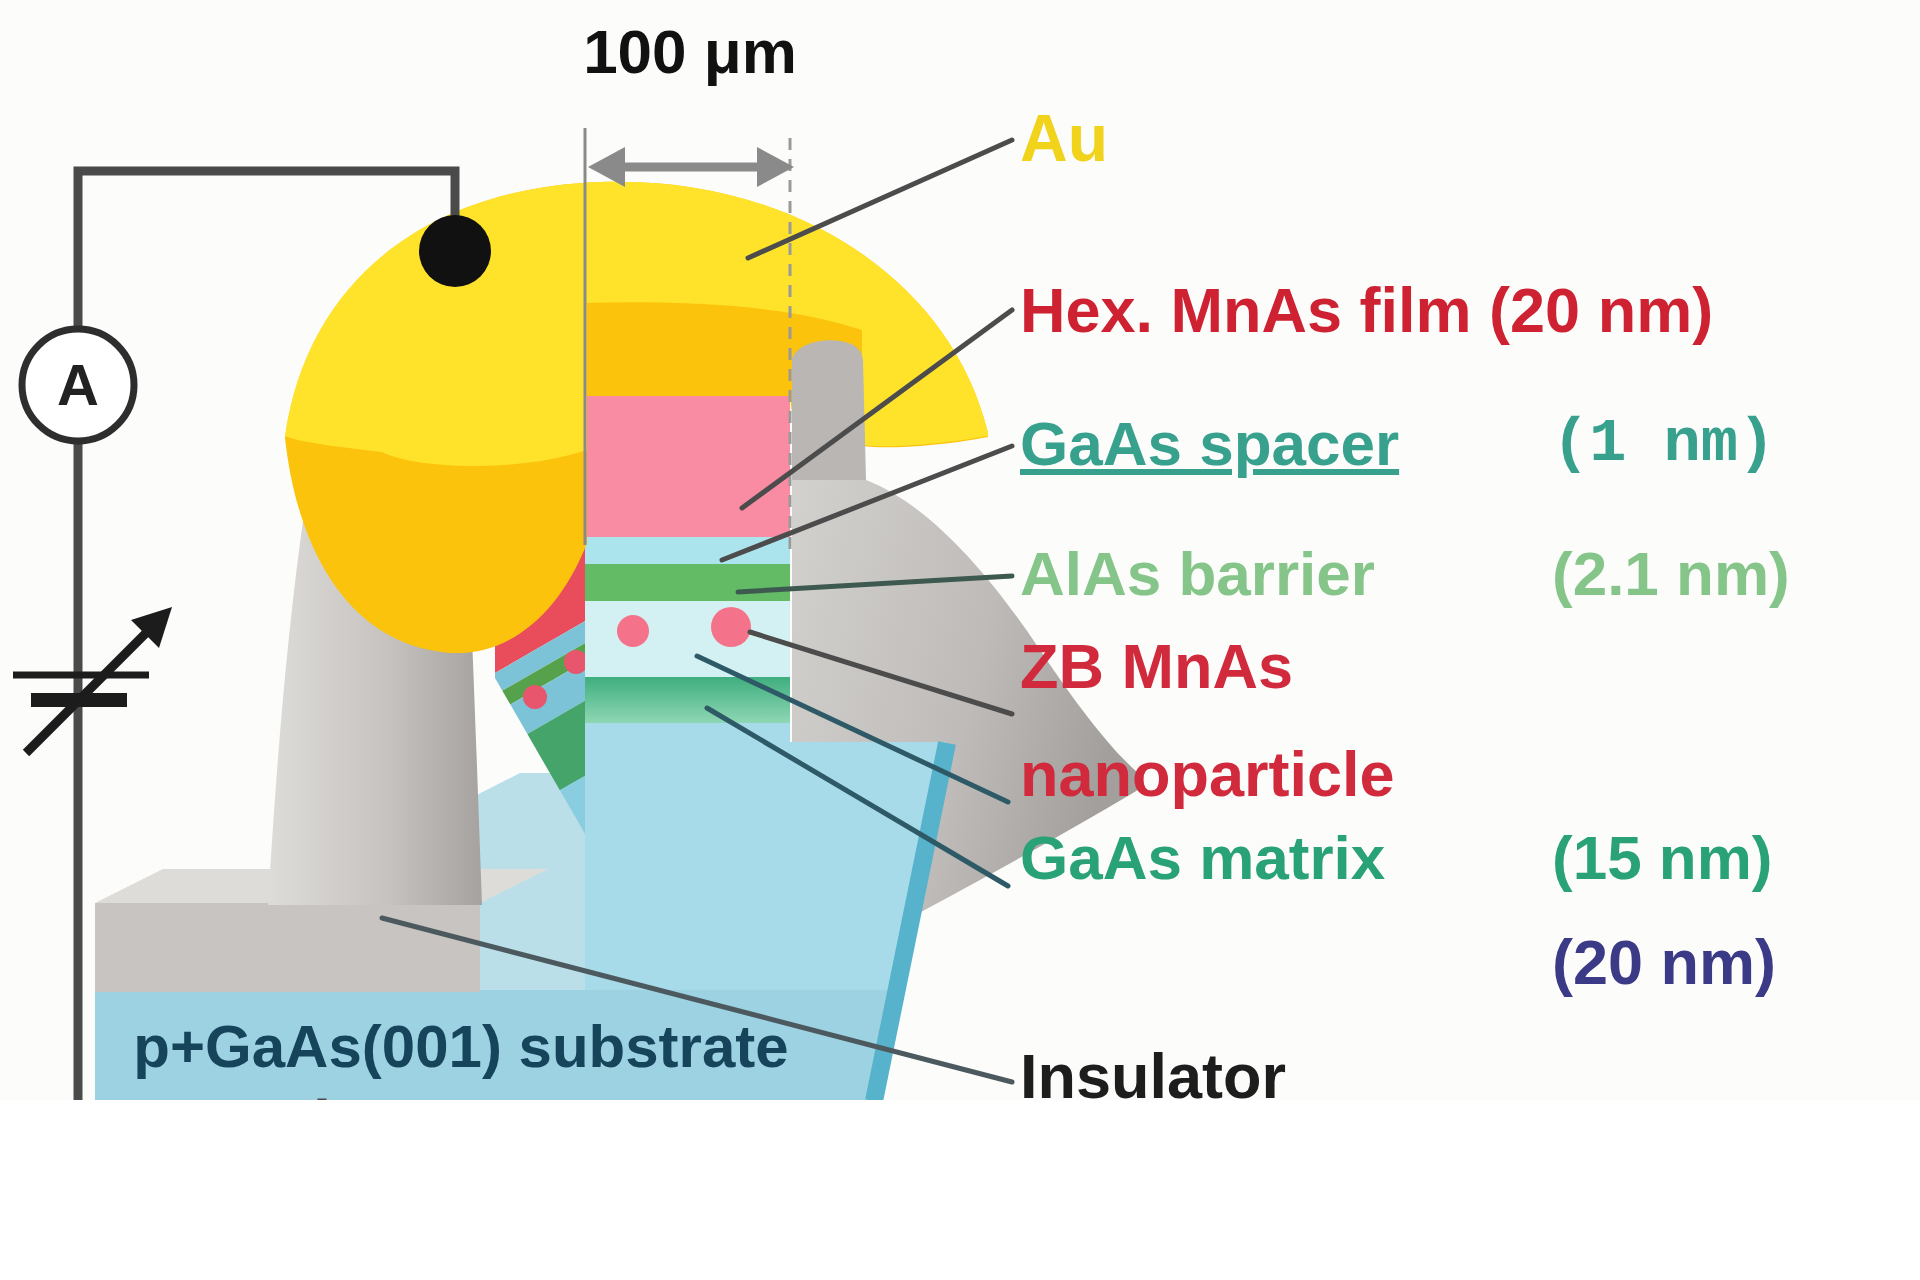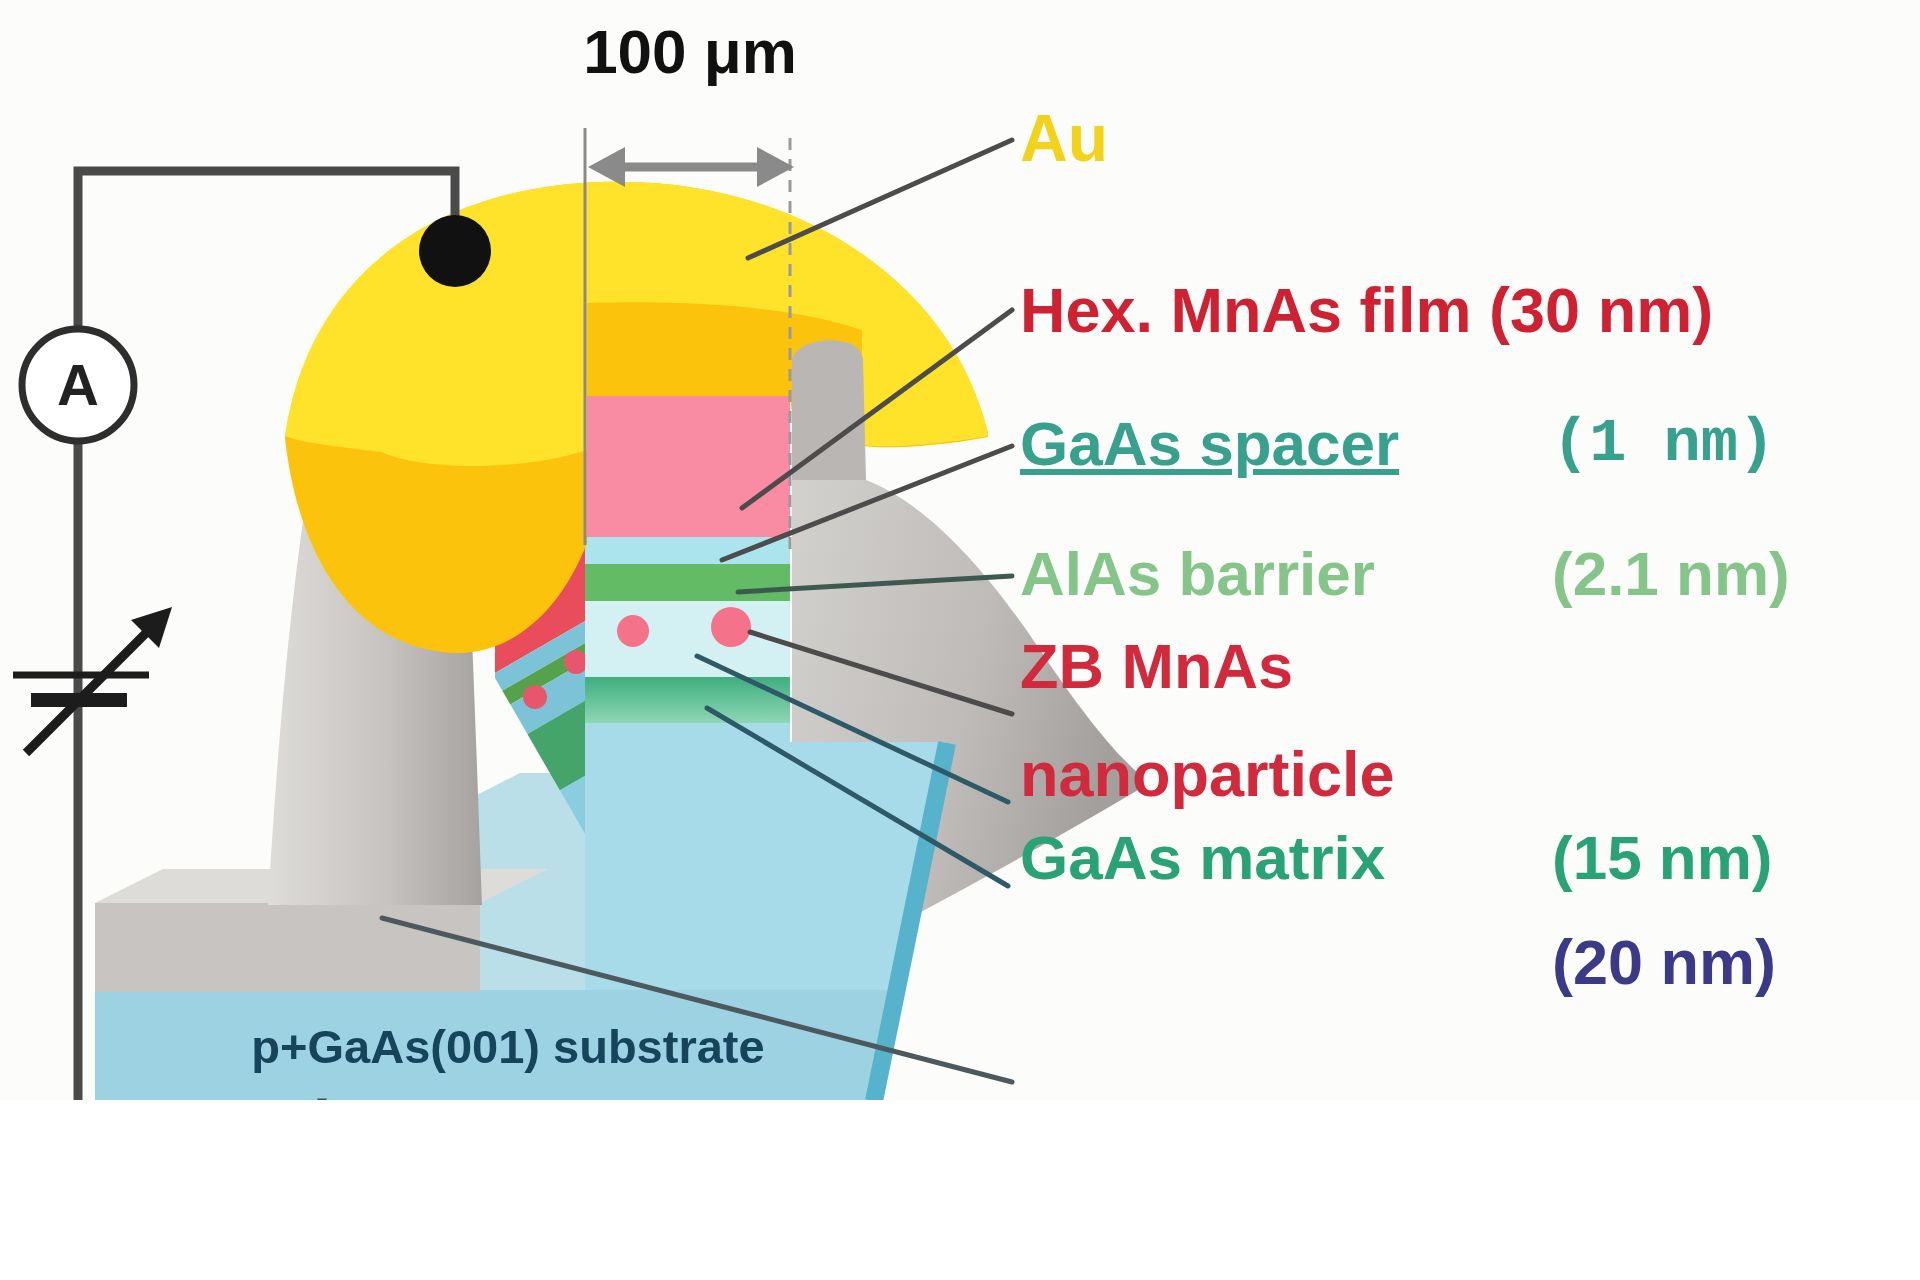--- a/index.html
+++ b/index.html
@@ -15,21 +15,21 @@
   .sz-alas{left:1552px;top:538px;font-size:62px;color:#85c589;}
   .lbl-zb1{left:1020px;top:630px;font-size:63px;color:#d02a3c;}
   .sz-zb{left:1512px;top:660px;font-size:65px;color:#d02a3c;}
   .lbl-zb2{left:1020px;top:738px;font-size:63px;color:#d02a3c;}
   .lbl-matrix{left:1020px;top:822px;font-size:62px;color:#28a276;}
   .sz-matrix{left:1552px;top:822px;font-size:62px;color:#28a276;}
   .lbl-gaasbe{left:1020px;top:926px;font-size:63px;color:#3b3a87;}
   .sz-gaasbe{left:1552px;top:926px;font-size:63px;color:#3b3a87;}
   .lbl-insulator{left:1020px;top:1040px;font-size:63px;color:#1d1d1d;}
   .lbl-scale{left:690px;top:16px;transform:translateX(-50%);font-size:62px;color:#111;}
-  .lbl-substrate{left:508px;top:1046px;transform:translate(-50%,-50%);font-size:47px;color:#16455b;}
+  .lbl-substrate{left:461px;top:1046px;transform:translate(-50%,-50%);font-size:60px;color:#16455b;}
   .lbl-ammeter{left:78px;top:386px;transform:translate(-50%,-52%);font-size:58px;font-weight:600;color:#222;}
 </style>
 </head>
 <body>
 
 <div class="stage">
 
   <svg width="1920" height="1280" viewBox="0 0 1920 1280">
     <defs>
       <linearGradient id="gradCol" x1="0" y1="0" x2="1" y2="0">
@@ -135,31 +135,32 @@
       <line x1="697" y1="656" x2="1008" y2="802" stroke="#2d5a66"></line>
       <line x1="707" y1="708" x2="1008" y2="886" stroke="#2d5a66"></line>
       <line x1="382" y1="918" x2="1012" y2="1082" stroke="#4c5a60"></line>
     </g>
   </svg>
 
   <div class="lbl lbl-scale">100 μm</div>
   <div class="lbl lbl-ammeter">A</div>
 
   <div class="lbl lbl-au">Au</div>
-  <div class="lbl lbl-hex">Hex. MnAs film (30 nm)</div>
+  <div class="lbl lbl-hex">Hex. MnAs film (20 nm)</div>
 
   <div class="lbl lbl-spacer">GaAs spacer</div>
   <div class="lbl sz-spacer">(1 nm)</div>
 
   <div class="lbl lbl-alas">AlAs barrier</div>
   <div class="lbl sz-alas">(2.1 nm)</div>
 
   <div class="lbl lbl-zb1">ZB MnAs</div>
   <div class="lbl lbl-matrix">GaAs matrix</div>
 
   <div class="lbl lbl-zb2">nanoparticle</div>
   <div class="lbl sz-matrix">(15 nm)</div>
 
   <div class="lbl sz-gaasbe">(20 nm)</div>
 
+  <div class="lbl lbl-insulator">Insulator</div>
 
   <div class="lbl lbl-substrate">p+GaAs(001) substrate</div>
 </div>
 
 </body></html>

